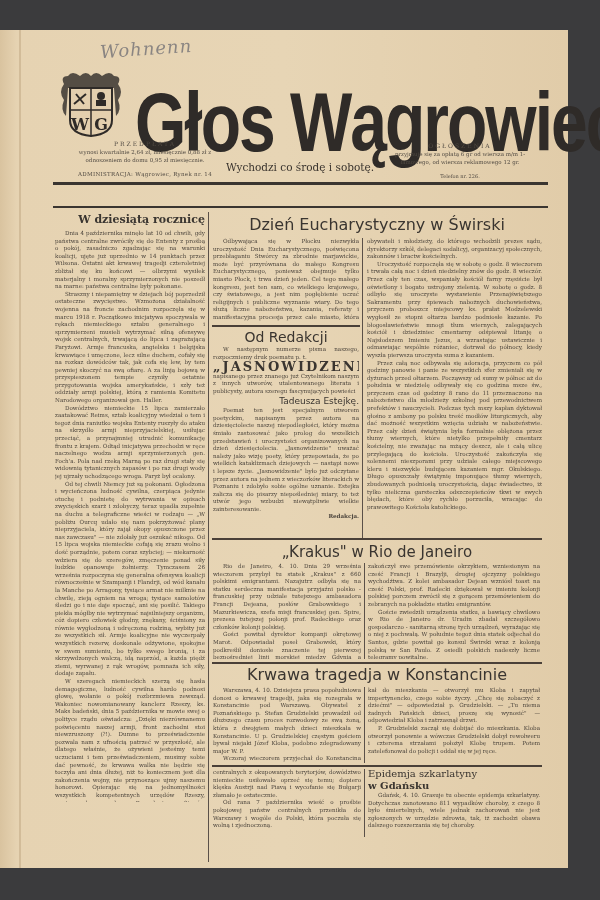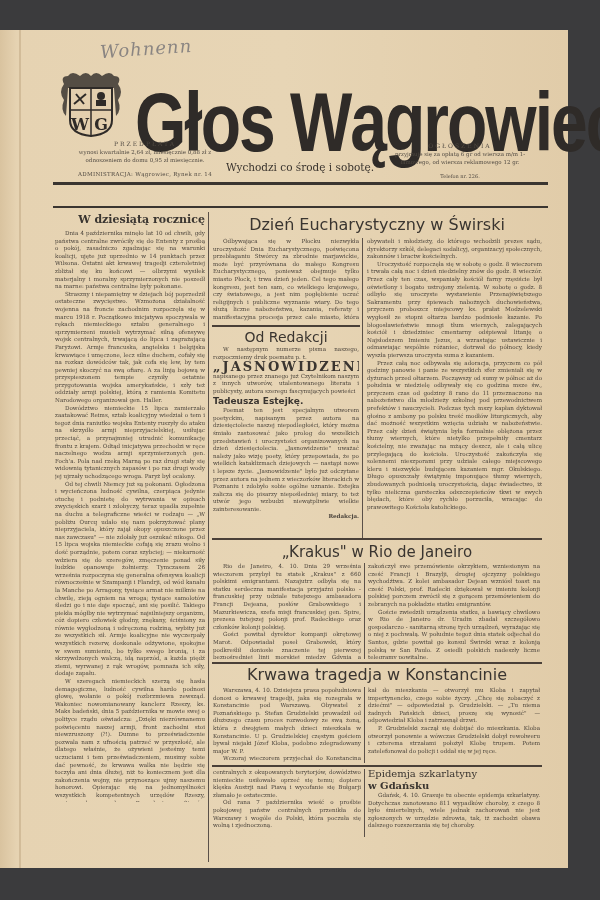--- a/index.html
+++ b/index.html
@@ -23,21 +23,21 @@
   .dateline .dt{position:absolute;left:86px;top:0;}
   .dateline .rok{position:absolute;right:0;top:0;}
   .col{position:absolute;font-size:5.6px;line-height:7.6px;color:#4a433b;text-align:justify;overflow:hidden;}
   .col p{margin:0;text-indent:10px;}
   .h-serif{font-family:"DejaVu Serif",serif;font-weight:bold;color:#3a3530;text-align:center;}
   .h-sans{font-family:"DejaVu Sans",sans-serif;color:#3a3530;text-align:center;white-space:nowrap;}
   .vline{position:absolute;width:1px;background:#5a5048;}
   .hline{position:absolute;height:2px;background:#4a4038;}
   .bold-sig{font-weight:bold;text-align:right;}
   .jasno{font-family:"DejaVu Serif",serif;font-weight:bold;font-size:13px;letter-spacing:2px;text-align:center;color:#3a3530;margin:2px 0;}
-  .author{font-family:"DejaVu Sans",sans-serif;font-weight:bold;font-size:9px;text-align:left;color:#3a3530;margin:2px 0;}
+  .author{font-family:"DejaVu Sans",sans-serif;font-weight:normal;font-size:9px;text-align:right;color:#3a3530;margin:2px 0;}
 </style>
 </head>
 <body>
 
 <div class="page">
   <div class="fold"></div>
 
   <div class="sign">Wohnenn</div>
 
   <div class="crest">

